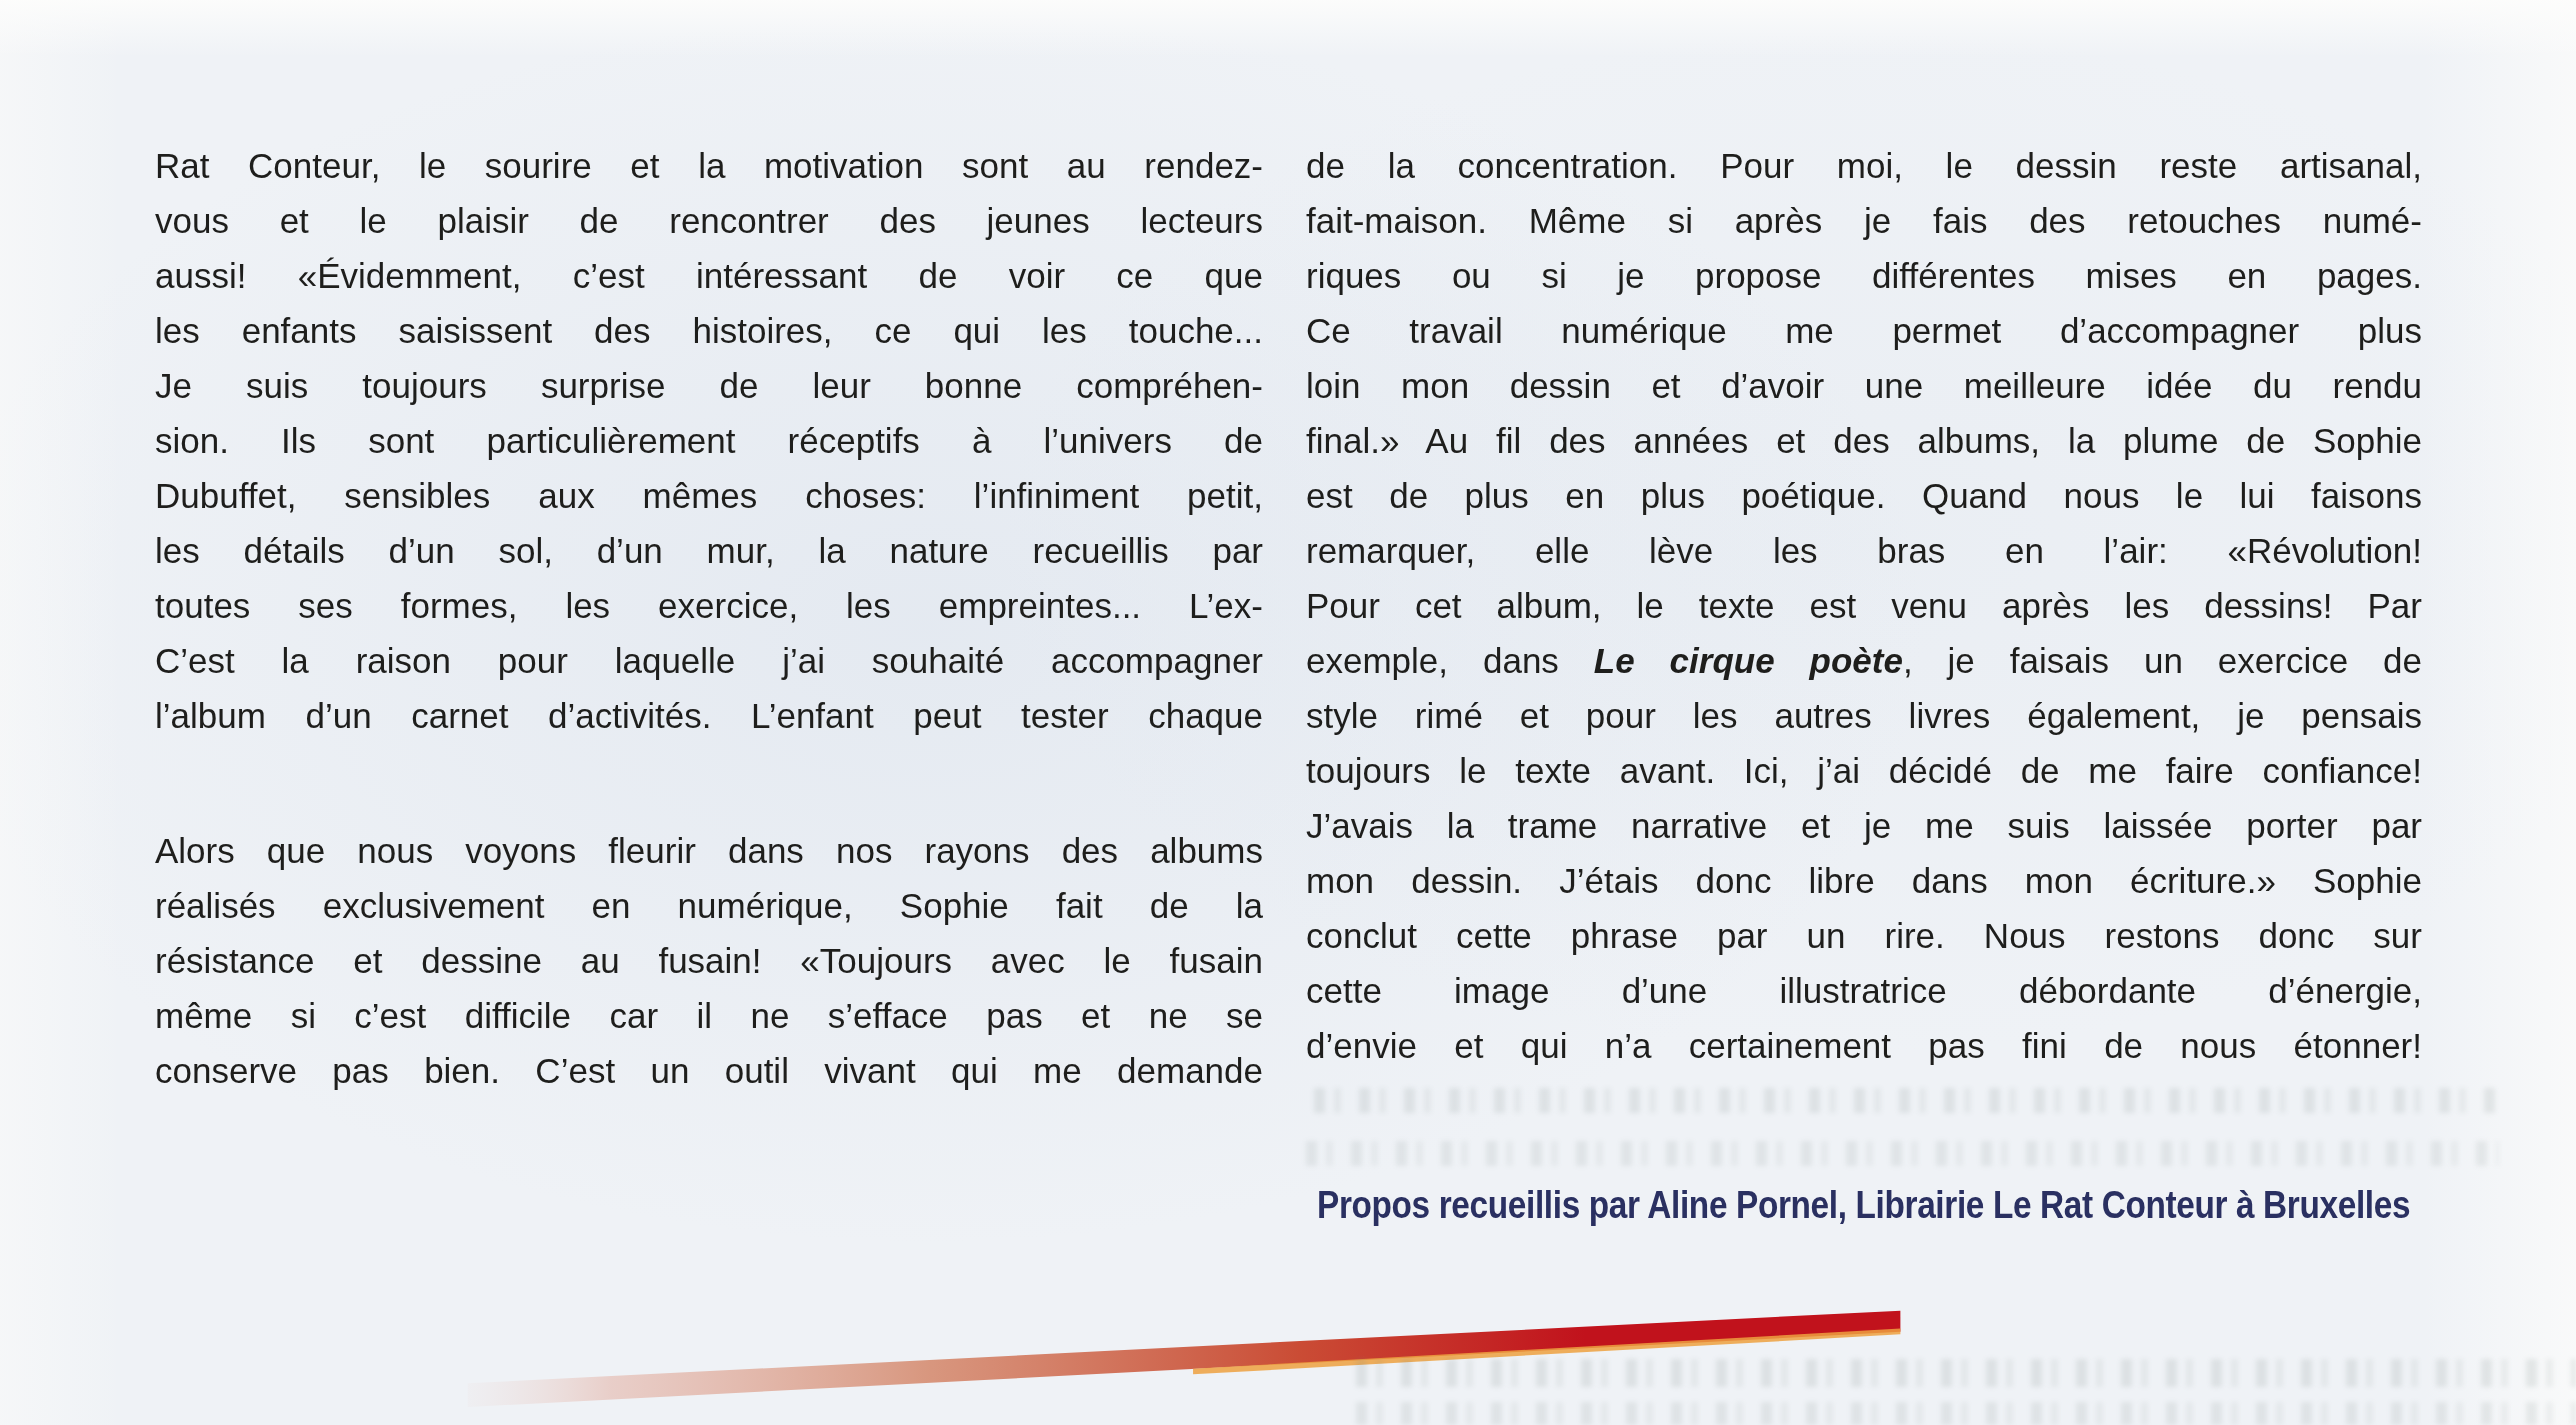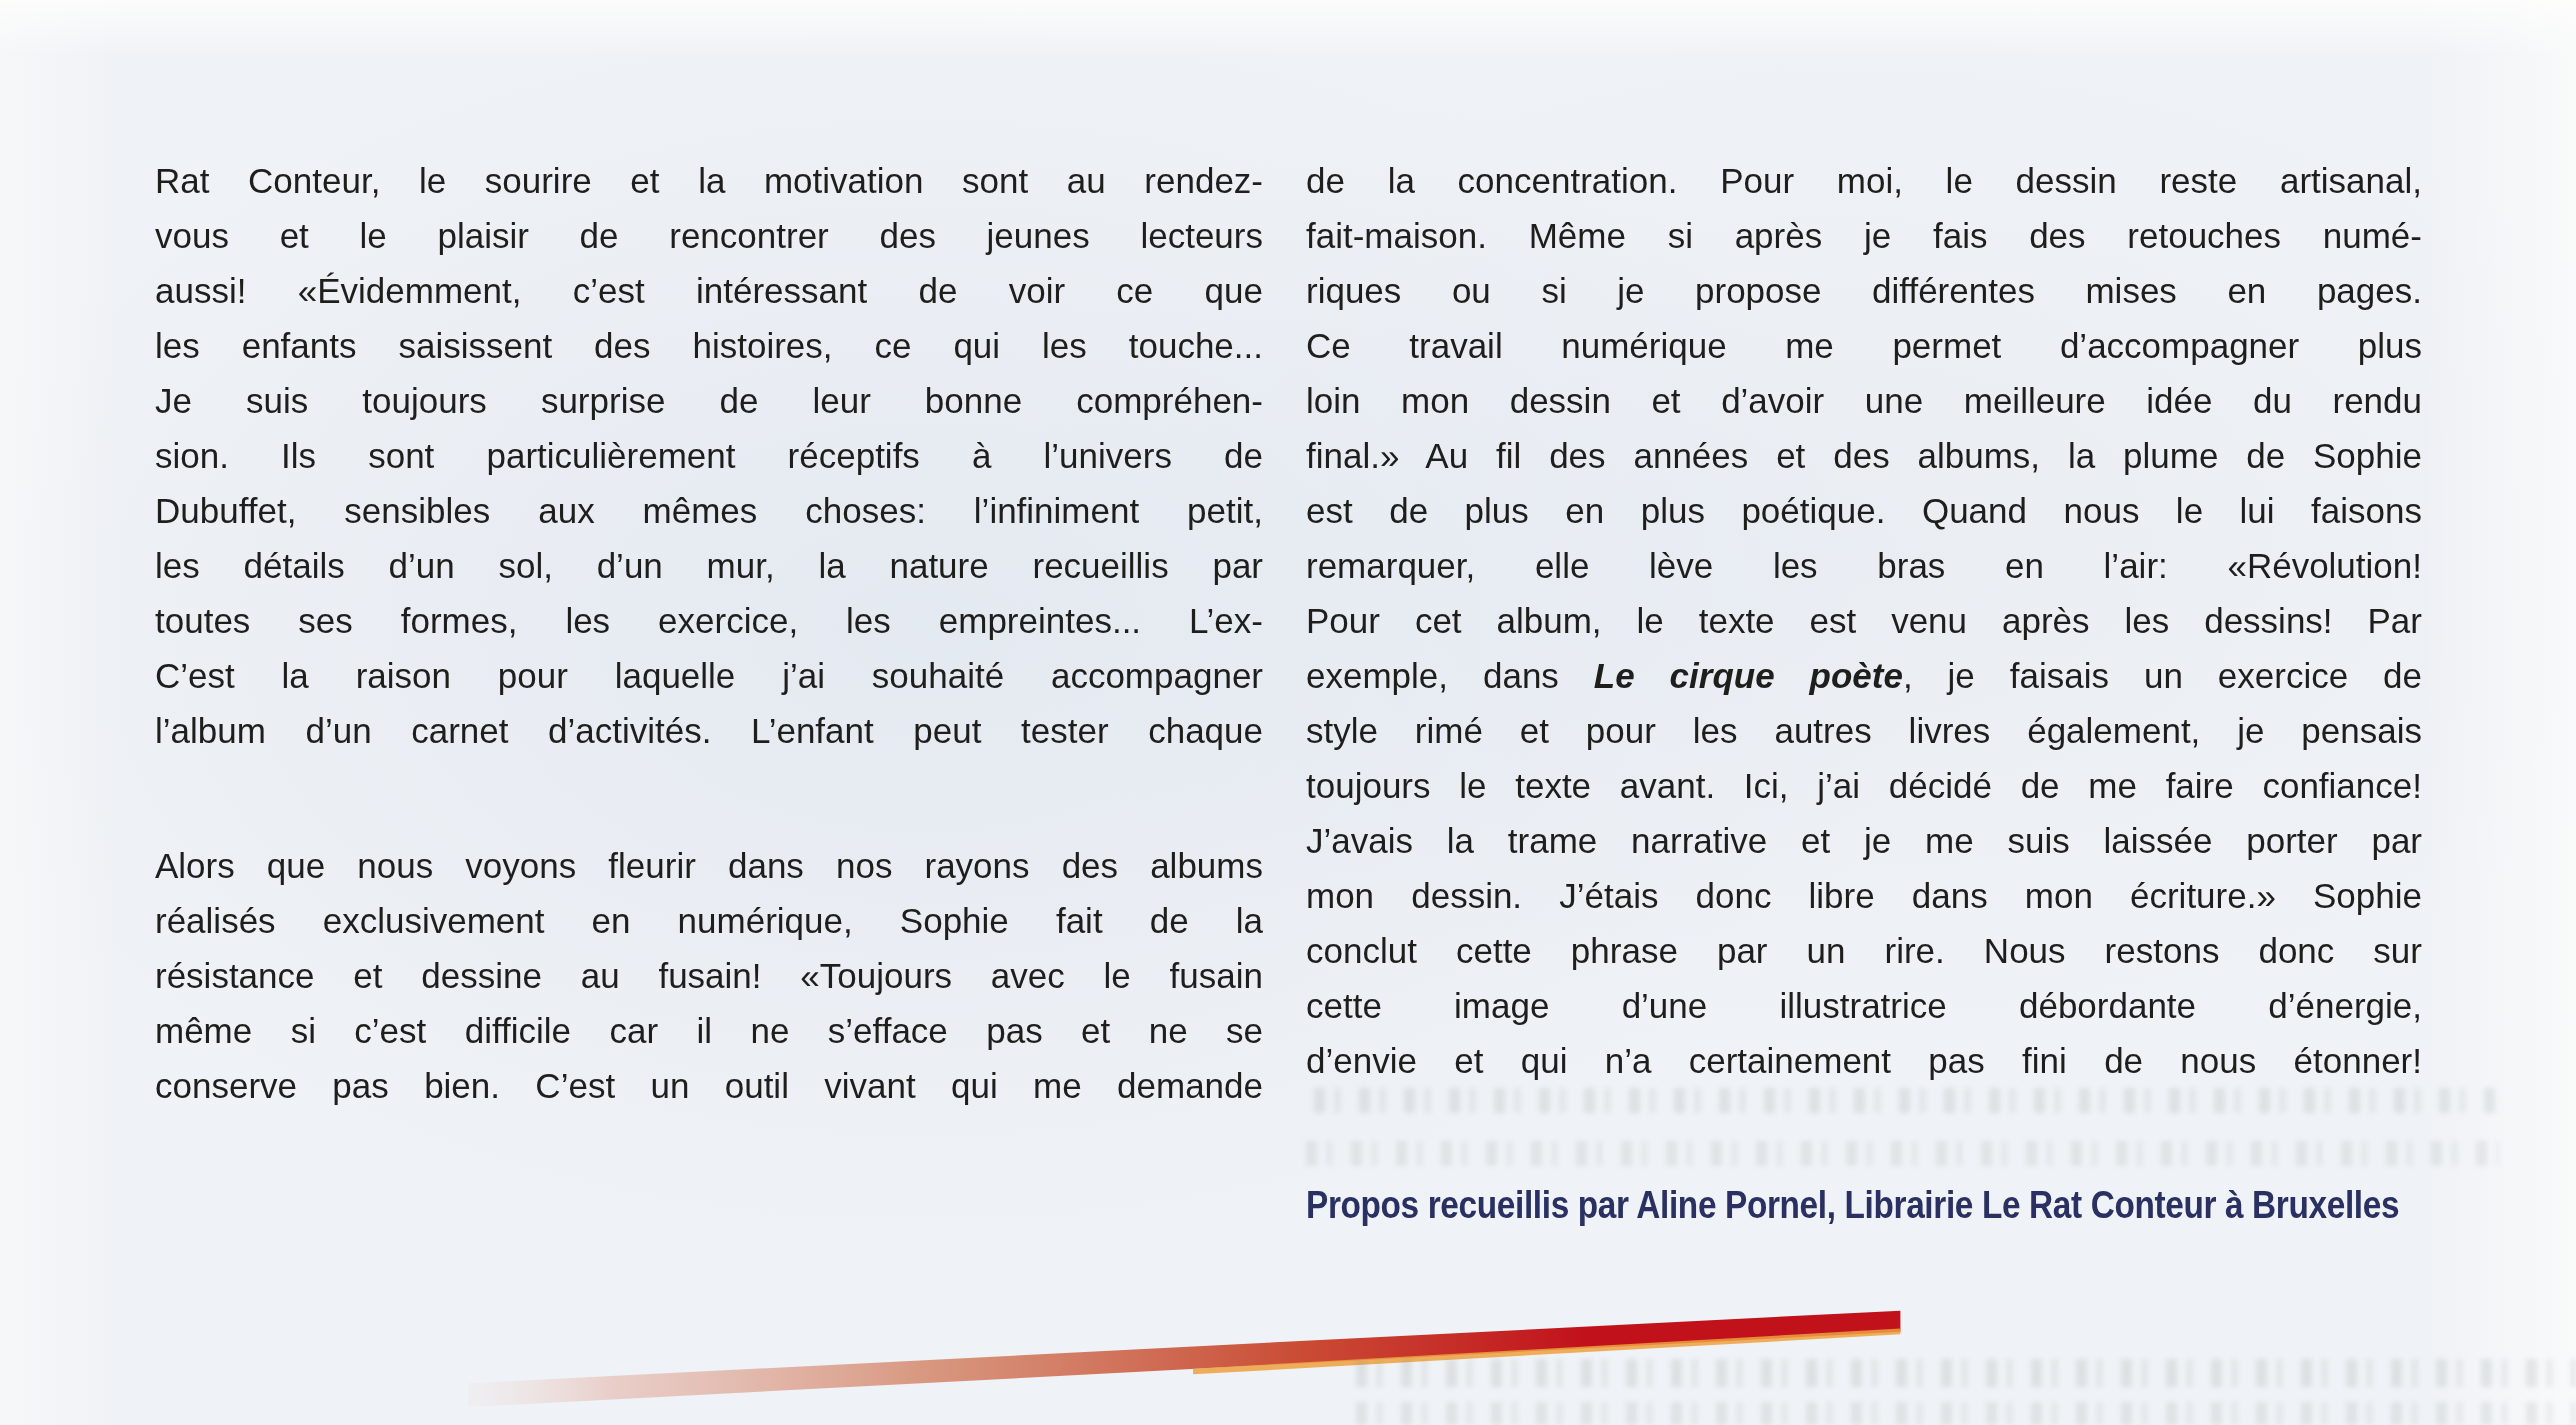--- a/index.html
+++ b/index.html
@@ -13,21 +13,21 @@
   .paper-shade {
     position: absolute; inset: 0; pointer-events: none;
     background:
       linear-gradient(to bottom, rgba(253,253,252,0.9), rgba(253,253,252,0) 57px),
       linear-gradient(to left, rgba(252,252,251,0.75), rgba(252,252,251,0) 155px),
       linear-gradient(to right, rgba(251,251,250,0.55), rgba(251,251,250,0) 123px),
       radial-gradient(1389px 858px at 36% 44%, rgba(203,214,229,0.30), rgba(203,214,229,0) 72%),
       radial-gradient(1225px 735px at 72% 38%, rgba(210,220,232,0.18), rgba(210,220,232,0) 70%);
   }
 
-  .column { position: absolute; top: 153px; }
+  .column { position: absolute; top: 138px; }
   .column-left  { left: 155px;  width: 1108px; }
   .column-right { left: 1306px; width: 1116px; }
 
   .para { margin: 0; }
   .para + .para { margin-top: 80px; }
 
   .line {
     font-size: 35px;
     line-height: 55px;
     color: #1e1e1c;
@@ -102,21 +102,21 @@
       <div class="line">style rimé et pour les autres livres également, je pensais</div>
       <div class="line">toujours le texte avant. Ici, j’ai décidé de me faire confiance!</div>
       <div class="line">J’avais la trame narrative et je me suis laissée porter par</div>
       <div class="line">mon dessin. J’étais donc libre dans mon écriture.» Sophie</div>
       <div class="line">conclut cette phrase par un rire. Nous restons donc sur</div>
       <div class="line">cette image d’une illustratrice débordante d’énergie,</div>
       <div class="line">d’envie et qui n’a certainement pas fini de nous étonner!</div>
     </div>
   </div>
 
-<div class="credit" style="color: rgb(42, 48, 97);">
+<div class="credit" style="color: rgb(42, 48, 97); margin-left: 11px;">
   <span style="transform: scaleX(0.877822);">Propos recueillis par Aline Pornel, Librairie Le Rat Conteur à Bruxelles</span>
 </div>
 
 <svg class="red-stroke-svg" viewBox="0 0 1790 155" xmlns="http://www.w3.org/2000/svg" aria-hidden="true">
   <defs>
     <linearGradient id="redgrad" x1="0" y1="0" x2="1" y2="0">
       <stop offset="0" stop-opacity="0.10" stop-color="#ead1cc"></stop>
       <stop offset="0.10" stop-opacity="0.50" stop-color="#e2aa9b"></stop>
       <stop offset="0.32" stop-opacity="0.85" stop-color="#d4876a"></stop>
       <stop offset="0.58" stop-opacity="0.97" stop-color="#c9472f"></stop>

